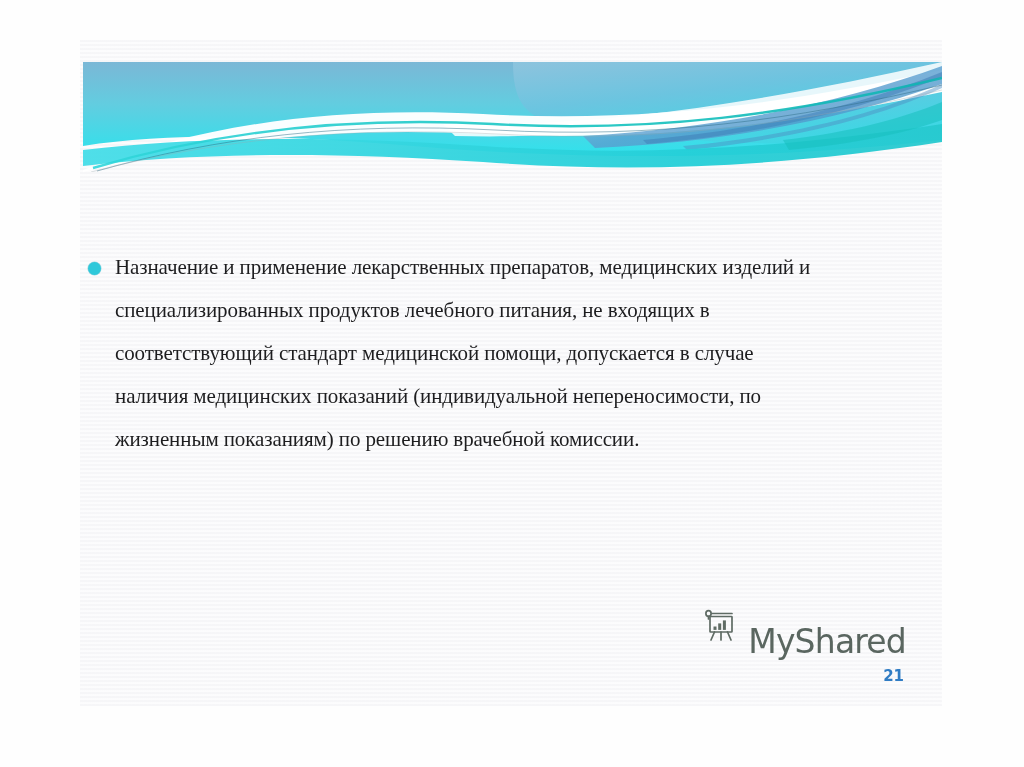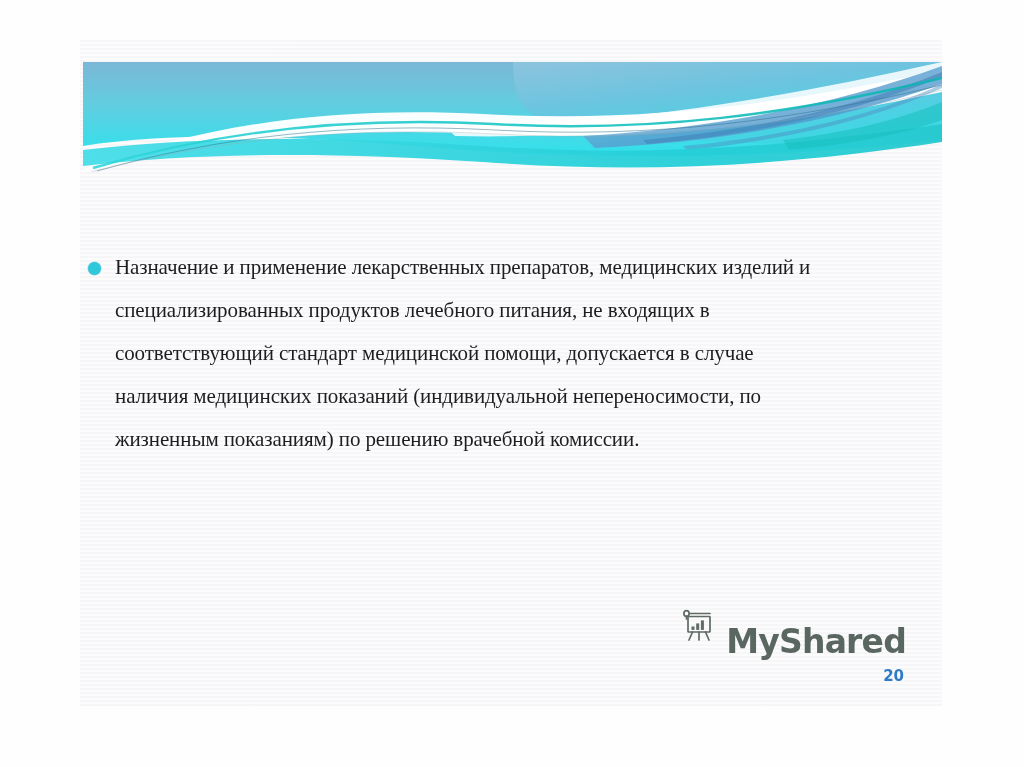--- a/index.html
+++ b/index.html
@@ -104,21 +104,21 @@
   }
   .wm-icon {
     width: 38px;
     height: 36px;
     flex: 0 0 auto;
   }
   .wm-icon svg { display: block; width: 100%; height: 100%; }
   .wm-text {
     font-family: "DejaVu Sans", sans-serif;
     font-size: 33px;
-    font-weight: 700;
+    font-weight: 400;
     color: #5a6660;
     letter-spacing: -0.8px;
     line-height: 1;
     margin-top: 32px;
   }
 
   .page-number {
     position: absolute;
     right: 38px;
     bottom: 22px;
@@ -223,17 +223,17 @@
             <g fill="#5f6b64">
               <rect x="12.5" y="18.5" width="3" height="3.4"></rect>
               <rect x="17.2" y="15.4" width="3" height="6.5"></rect>
               <rect x="21.9" y="12.4" width="3" height="9.5"></rect>
             </g>
           </svg>
         </span>
         <span class="wm-text">MyShared</span>
       </div>
 
-      <div class="page-number">20</div>
+      <div class="page-number">21</div>
 
     </div>
   </div>
 </div>
 
 </body></html>

